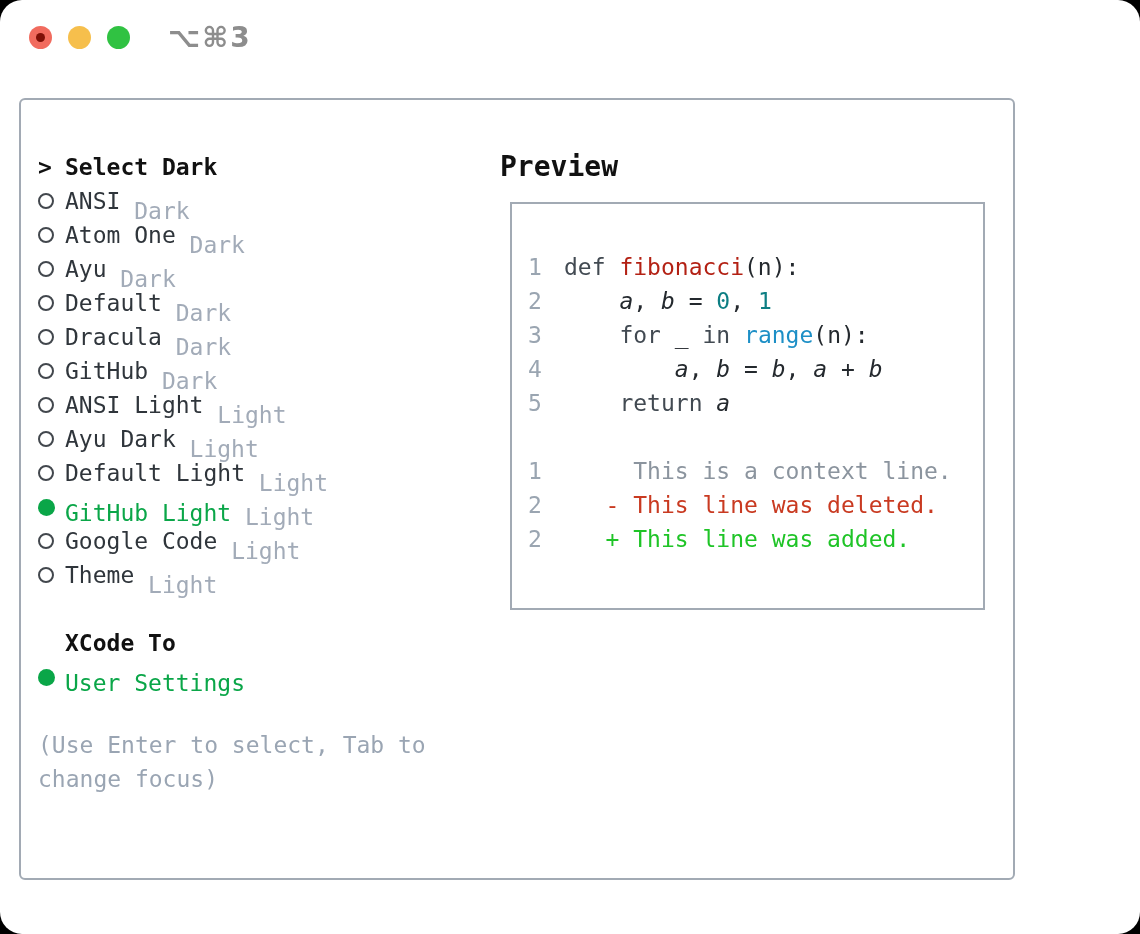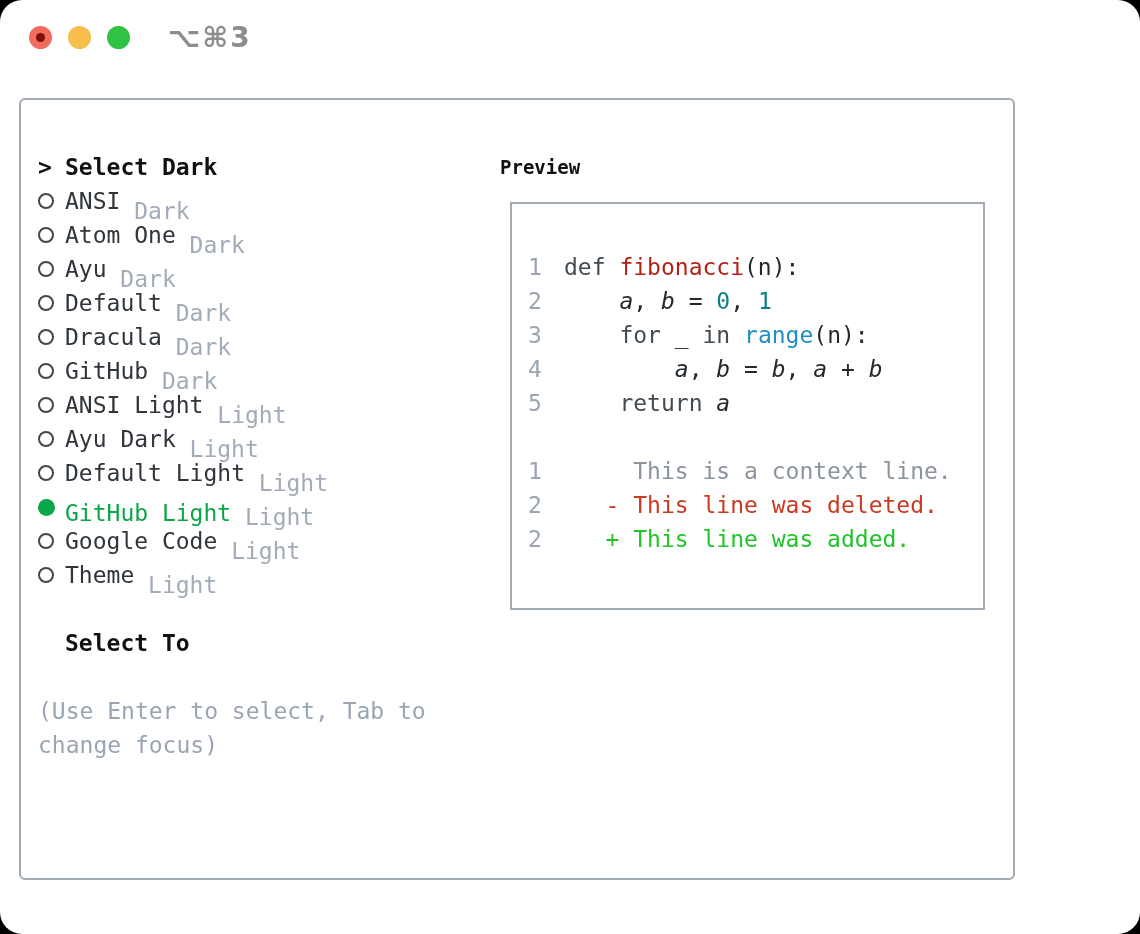--- a/index.html
+++ b/index.html
@@ -50,21 +50,21 @@
   }
   .row.selected .oname{color:var(--accent_green,#0aa648);margin-top:11px;}
   .variant{color:var(--suffix_gray,#a2abb8);margin-left:0.6em;margin-top:19px;}
   .apply-section{margin-top:34px;}
   .apply-title-row{margin-left:27px;}
   .help{
     margin-top:34px;width:404px;font-size:23px;line-height:34px;
     color:var(--help_gray,#9aa5b3);
   }
   
-  .preview-title{height:34px;line-height:34px;font-size:19px;font-weight:bold;color:#111;}
+  .preview-title{height:34px;line-height:34px;font-size:28px;font-weight:bold;color:#111;}
   .preview-box{
     margin:18px 0 0 10px;height:408px;box-sizing:border-box;
     border:2px solid var(--panel_border,#a2aab4);background:#fff;overflow:hidden;
   }
   .code{
     margin:0;padding:46px 10px 0 16px;font-size:23px;line-height:34px;white-space:pre;
   }
   .code-line{min-height:34px;}
   .lineno{display:inline-block;width:36px;color:var(--lineno_gray,#9aa5b1);}
   .seg-plain{color:var(--code_plain,#24292e);}
@@ -181,23 +181,29 @@
             <span class="marker">
               <span class="ring"></span>
             </span>
             <span class="oname">Theme</span>
             <span class="variant">Light</span>
           </li>
         </ul>
 
       <div class="apply-section">
         <div class="row apply-title-row">
-          <span class="list-title">Select To</span>
+          <span class="list-title">XCode To</span>
         </div>
         <ul>
+            <li class="row selected">
+              <span class="marker">
+                <span class="ring"></span>
+              </span>
+              <span class="oname">User Settings</span>
+            </li>
           </ul>
       </div>
 
       <div class="help">(Use Enter to select, Tab to change focus)</div>
     </div>
 
     <div class="right-col">
       <div class="preview-title">Preview</div>
       <div class="preview-box">
         <pre class="code"><div class="code-line"><span class="lineno">1</span><span class="seg-keyword">def </span><span class="seg-function">fibonacci</span><span class="seg-plain">(n):</span></div><div class="code-line"><span class="lineno">2</span><span class="seg-plain">    </span><span class="seg-variable">a</span><span class="seg-plain">, </span><span class="seg-variable">b</span><span class="seg-plain"> = </span><span class="seg-number">0</span><span class="seg-plain">, </span><span class="seg-number">1</span></div><div class="code-line"><span class="lineno">3</span><span class="seg-plain">    </span><span class="seg-keyword">for</span><span class="seg-plain"> _ </span><span class="seg-keyword">in</span><span class="seg-plain"> </span><span class="seg-builtin">range</span><span class="seg-plain">(n):</span></div><div class="code-line"><span class="lineno">4</span><span class="seg-plain">        </span><span class="seg-variable">a</span><span class="seg-plain">, </span><span class="seg-variable">b</span><span class="seg-plain"> = </span><span class="seg-variable">b</span><span class="seg-plain">, </span><span class="seg-variable">a</span><span class="seg-plain"> + </span><span class="seg-variable">b</span></div><div class="code-line"><span class="lineno">5</span><span class="seg-plain">    </span><span class="seg-keyword">return </span><span class="seg-variable">a</span></div><div class="code-line"><span class="lineno"></span></div><div class="code-line"><span class="lineno">1</span><span class="seg-context">     This is a context line.</span></div><div class="code-line"><span class="lineno">2</span><span class="seg-deleted">   - This line was deleted.</span></div><div class="code-line"><span class="lineno">2</span><span class="seg-added">   + This line was added.</span></div></pre>

